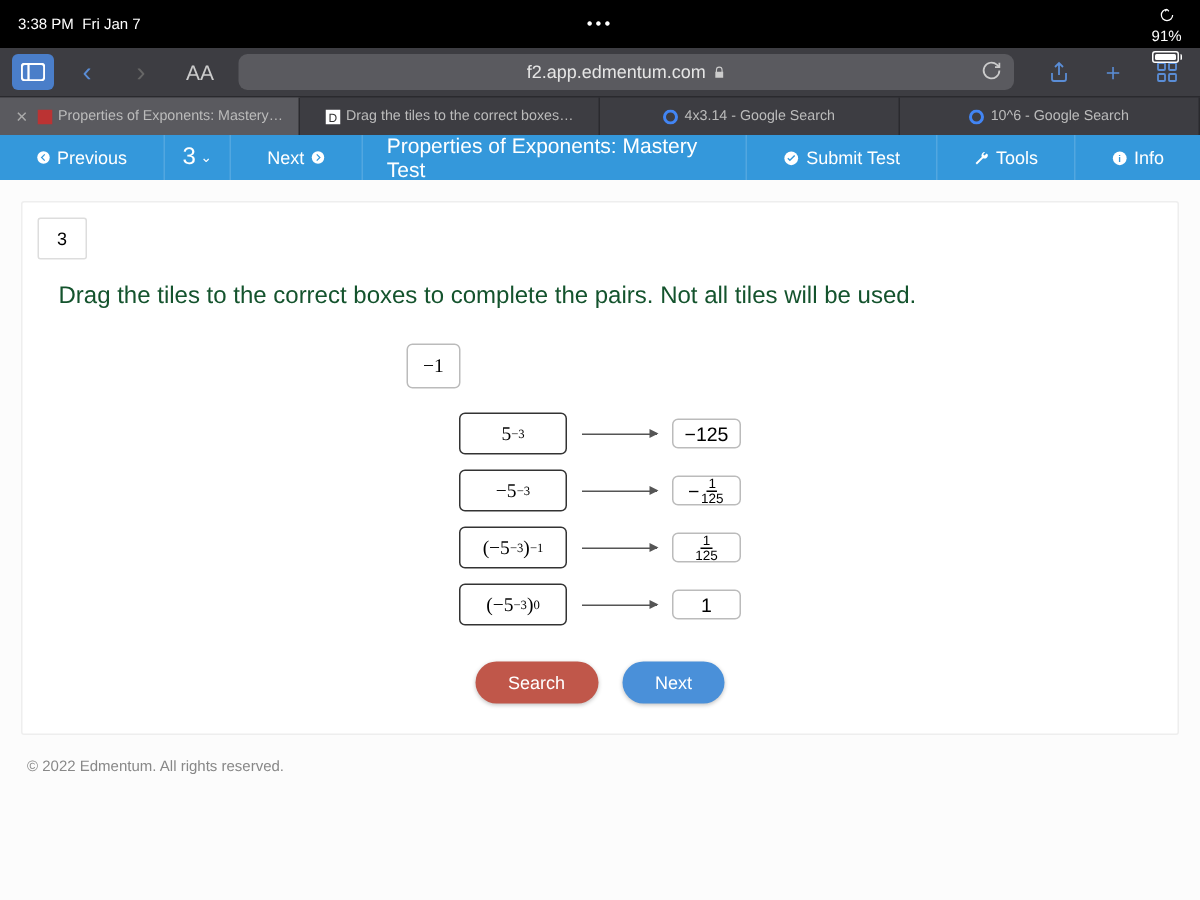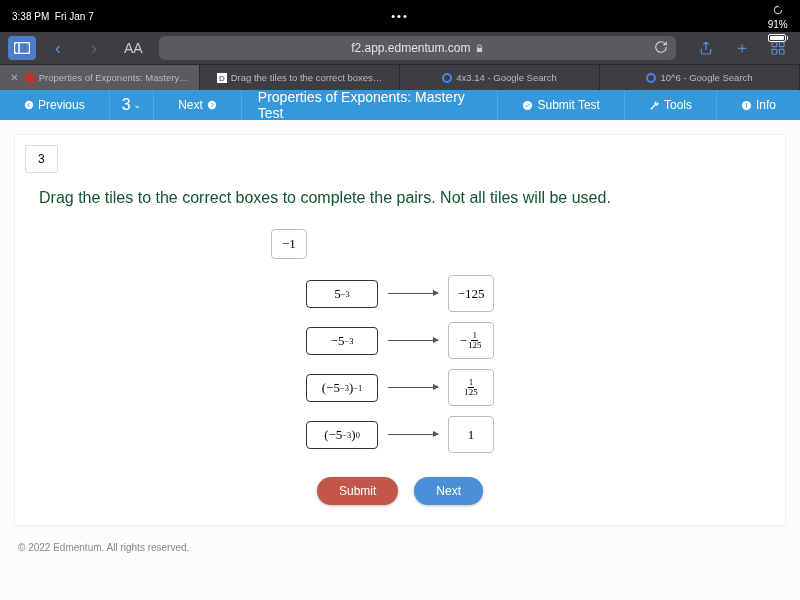--- a/index.html
+++ b/index.html
@@ -36,21 +36,21 @@
 .question-card { background: #fff; border: 1px solid #eee; border-radius: 2px; padding: 0; }
 .q-badge { display: inline-block; padding: 6px 12px; border: 1px solid #ddd; border-radius: 2px; font-size: 12px; margin: 10px 0 10px 10px; background: #fff; }
 .q-text { font-size: 16px; color: #14532d; padding: 6px 24px; }
 
 .tile-area { display: flex; justify-content: center; margin: 16px 0; }
 .tile { border: 1px solid #bbb; border-radius: 4px; padding: 6px 10px; font-size: 13px; font-family: "Times New Roman", serif; }
 
 .pairs { display: flex; flex-direction: column; align-items: center; gap: 10px; margin: 16px 0 24px; }
 .pair-row { display: flex; align-items: center; gap: 10px; }
 .expr-box { border: 1.5px solid #333; border-radius: 4px; min-width: 72px; height: 28px; display: flex; align-items: center; justify-content: center; font-family: "Times New Roman", serif; font-size: 13px; }
-.ans-box { border: 1px solid #bbb; border-radius: 4px; min-width: 46px; height: 37px; display: flex; align-items: center; justify-content: center; font-family: Liberation Serif, serif; font-size: 13px; }
+.ans-box { border: 1px solid #bbb; border-radius: 4px; min-width: 46px; height: 20px; display: flex; align-items: center; justify-content: center; font-family: Liberation Sans, sans-serif; font-size: 13px; }
 .arrow { width: 50px; height: 1px; background: #555; position: relative; }
 .arrow::after { content: ''; position: absolute; right: -1px; top: -3px; border-left: 6px solid #555; border-top: 3.5px solid transparent; border-bottom: 3.5px solid transparent; }
 
 .frac { display: inline-flex; flex-direction: column; align-items: center; font-size: 9px; line-height: 1; }
 .frac .num { border-bottom: 1px solid #000; padding: 0 1px; }
 .frac .den { padding: 0 1px; }
 sup { font-size: 0.65em; vertical-align: super; line-height: 0; }
 
 .action-btns { display: flex; justify-content: center; gap: 16px; margin: 20px 0; }
 .pill-btn { border: none; border-radius: 16px; padding: 7px 22px; font-size: 12px; color: #fff; cursor: pointer; box-shadow: 0 1px 3px rgba(0,0,0,0.25); }
@@ -233,18 +233,18 @@
           </div>
       </div>
       <div class="pair-row">
         <div class="expr-box">(−5<sup>−3</sup>)<sup>0</sup></div>
         <div class="arrow"></div>
         <div class="ans-box">1</div>
       </div>
     </div>
 
     <div class="action-btns">
-      <button class="pill-btn reset">Submit</button>
+      <button class="pill-btn reset">Search</button>
       <button class="pill-btn next">Next</button>
     </div>
   </div>
   <div class="footer">© 2022 Edmentum. All rights reserved.</div>
 </div>
 
 </body></html>

